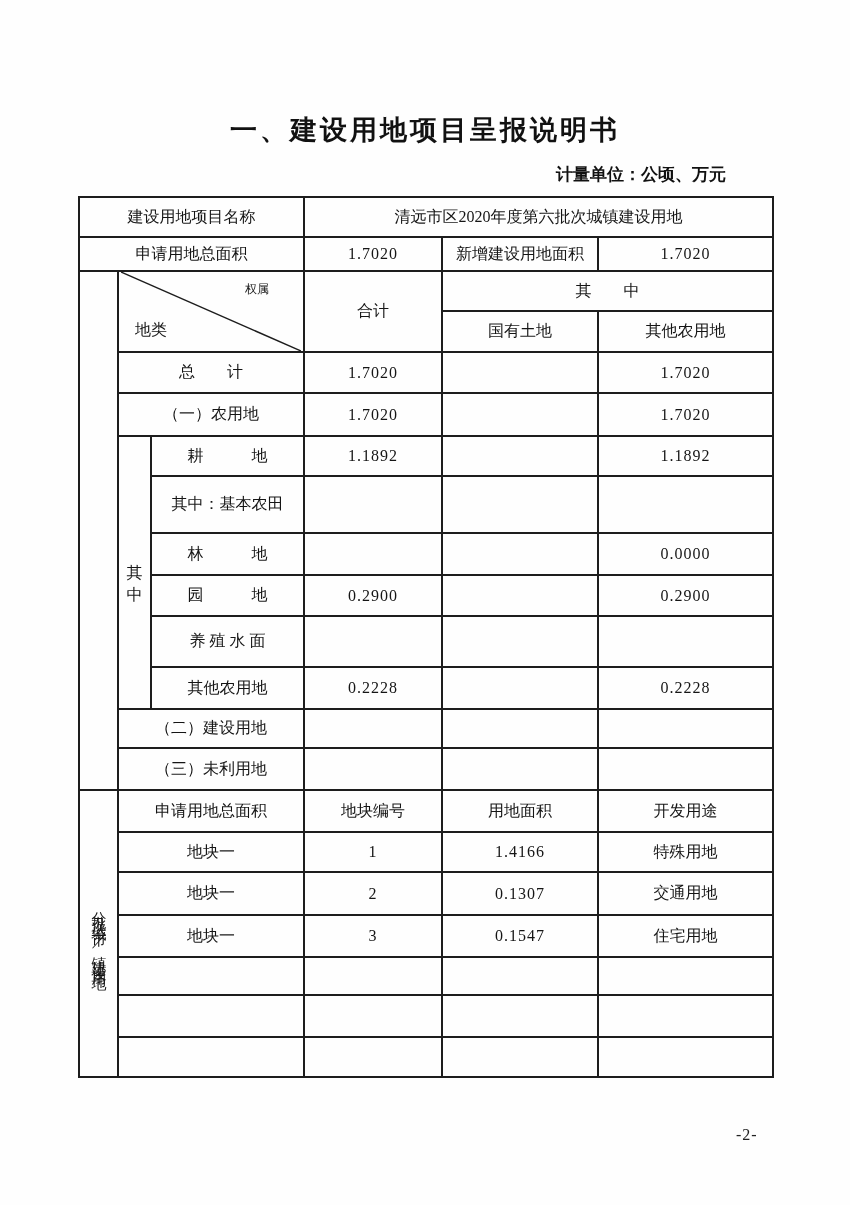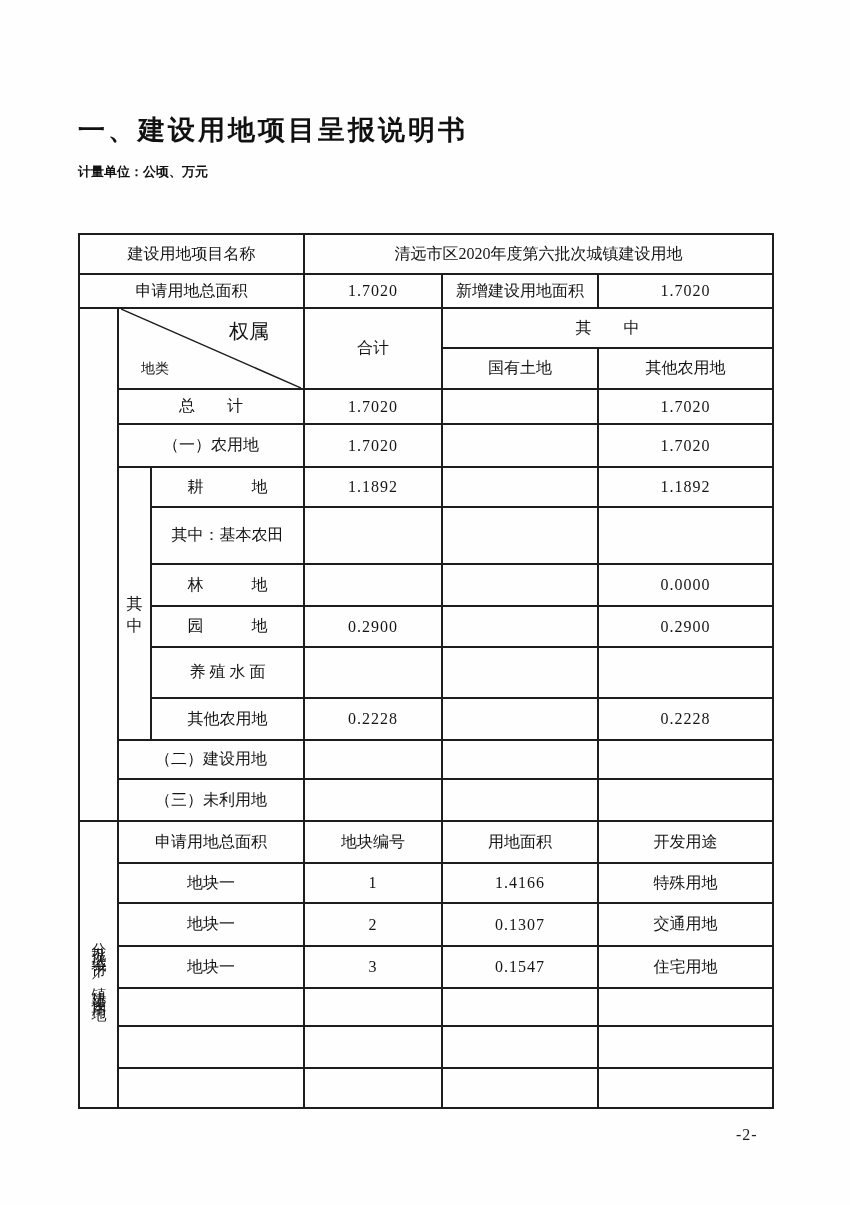--- a/index.html
+++ b/index.html
@@ -2,45 +2,45 @@
 <html><head>
 <meta charset="utf-8">
 <style>
   html,body{margin:0;padding:0;}
   body{
     width:850px;height:1205px;background:#f2f2f2;
     font-family:"Liberation Serif","DejaVu Serif",serif;color:#151515;
   }
   .page{position:relative;width:850px;height:1205px;background:#fefefe;overflow:hidden;}
   .doc-title{
-    position:absolute;top:112px;left:78px;width:694px;
+    position:absolute;top:112px;left:78px;width:694px;text-align:center;
     font-family:"DejaVu Sans","Liberation Sans",sans-serif;
     font-weight:bold;font-size:27px;letter-spacing:3px;color:#111;
   }
   .unit-note{
     position:absolute;top:163px;left:78px;width:694px;box-sizing:border-box;
-    text-align:left;padding-right:46px;
+    text-align:right;padding-right:46px;
     font-family:"DejaVu Sans","Liberation Sans",sans-serif;
-    font-weight:bold;font-size:13px;color:#111;
+    font-weight:bold;font-size:17px;color:#111;
   }
   table.report{
     position:absolute;top:196px;left:78px;width:694px;
-    border-collapse:collapse;table-layout:fixed;margin-top:37px;
+    border-collapse:collapse;table-layout:fixed;
   }
   table.report td{
     border:2px solid #1d1d1d;text-align:center;vertical-align:middle;
     font-size:16px;padding:0 2px;overflow:hidden;color:#151515;
   }
   td.num{font-family:"Liberation Serif","DejaVu Serif",serif;letter-spacing:1px;}
   
   td.diag{padding:0;}
   .diag-wrap{position:relative;width:100%;height:79px;}
   .diag-wrap svg{position:absolute;inset:0;width:100%;height:100%;display:block;}
-  .diag-tr{position:absolute;top:9px;right:32px;font-size:20px;text-align:center;}
-  .diag-bl{position:absolute;bottom:10px;left:20px;font-size:14px;}
+  .diag-tr{position:absolute;top:9px;right:32px;font-size:12px;text-align:center;}
+  .diag-bl{position:absolute;bottom:10px;left:14px;font-size:16px;}
   
   td.vcell{padding:0;}
   .vwrap{display:flex;align-items:center;justify-content:center;width:100%;}
   .vwrap.h-among{height:244px;}
   .vwrap.h-batch{height:283px;}
   .vtext{
     writing-mode:vertical-rl;text-orientation:upright;
     font-size:16px;letter-spacing:22px;line-height:1;white-space:nowrap;
   }
   .vtext.batch{font-size:15px;letter-spacing:5px;}
@@ -93,21 +93,21 @@
       </td>
       <td rowspan="2">合计</td>
       <td colspan="2">其　　中</td>
     </tr>
 
     <tr style="height:41px">
       <td>国有土地</td>
       <td>其他农用地</td>
     </tr>
 
-    <tr style="height:35px">
+    <tr style="height:41px">
       <td colspan="2">总　　计</td>
       <td class="num">1.7020</td>
       <td class="num"></td>
       <td class="num">1.7020</td>
     </tr>
 
     <tr style="height:43px">
       <td colspan="2">（一）农用地</td>
       <td class="num">1.7020</td>
       <td class="num"></td>

